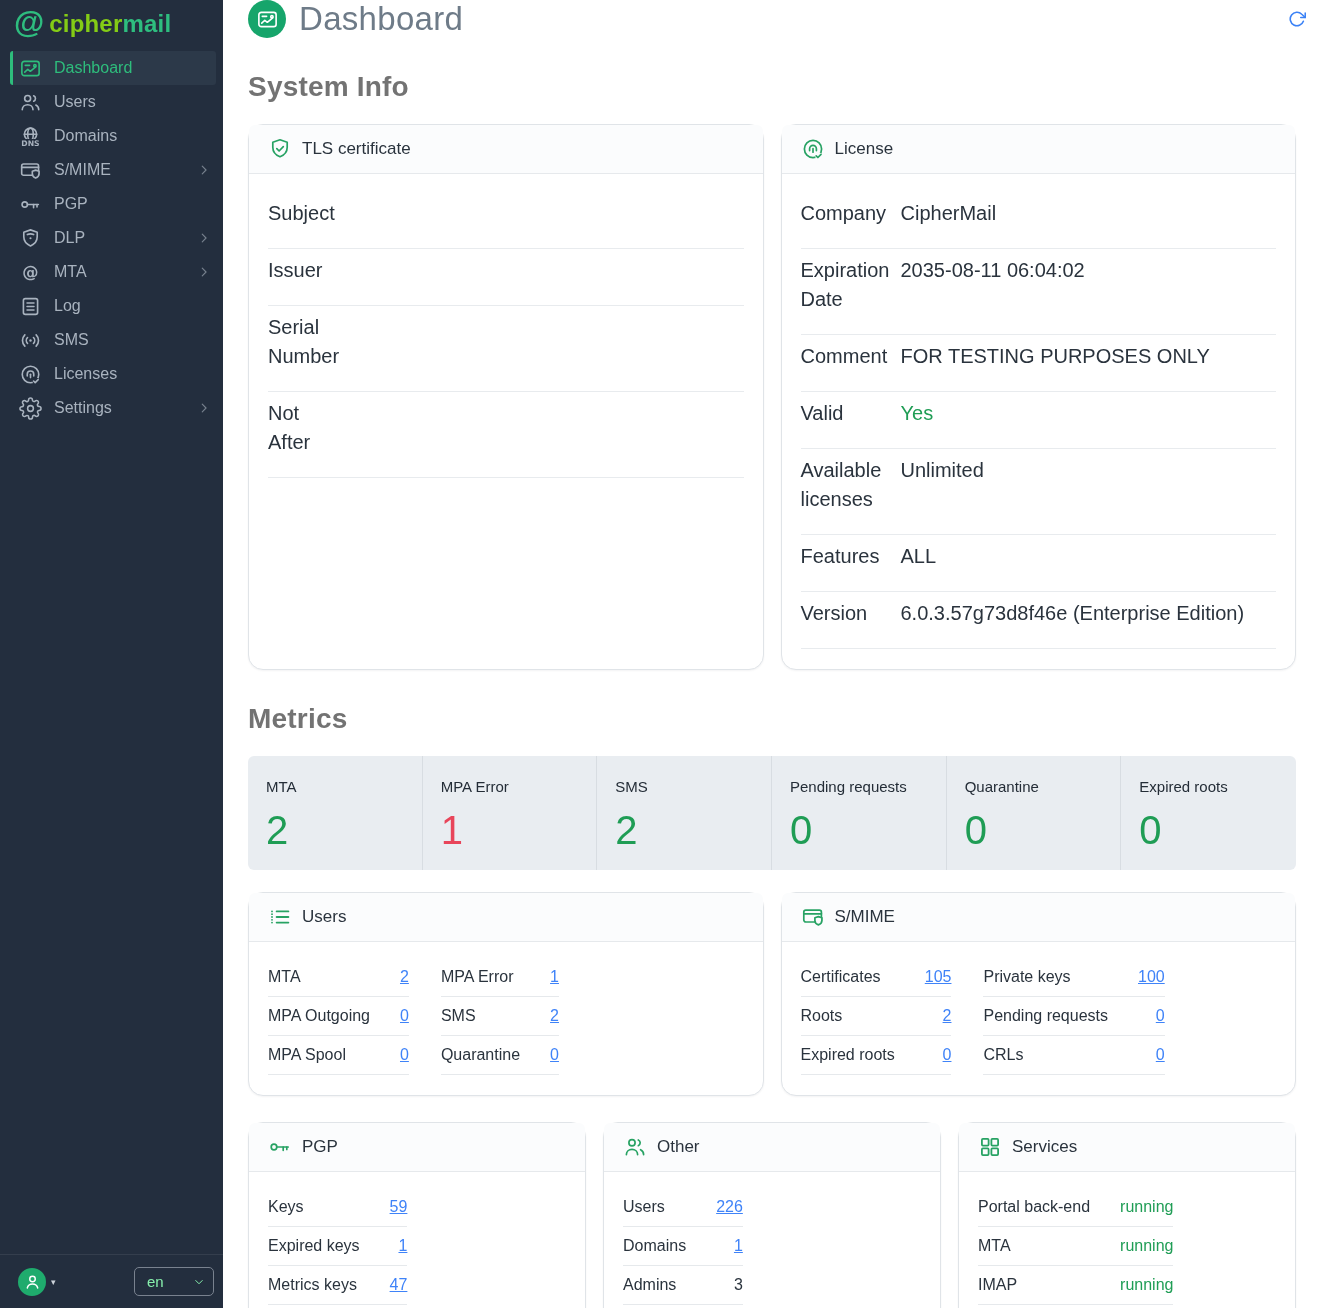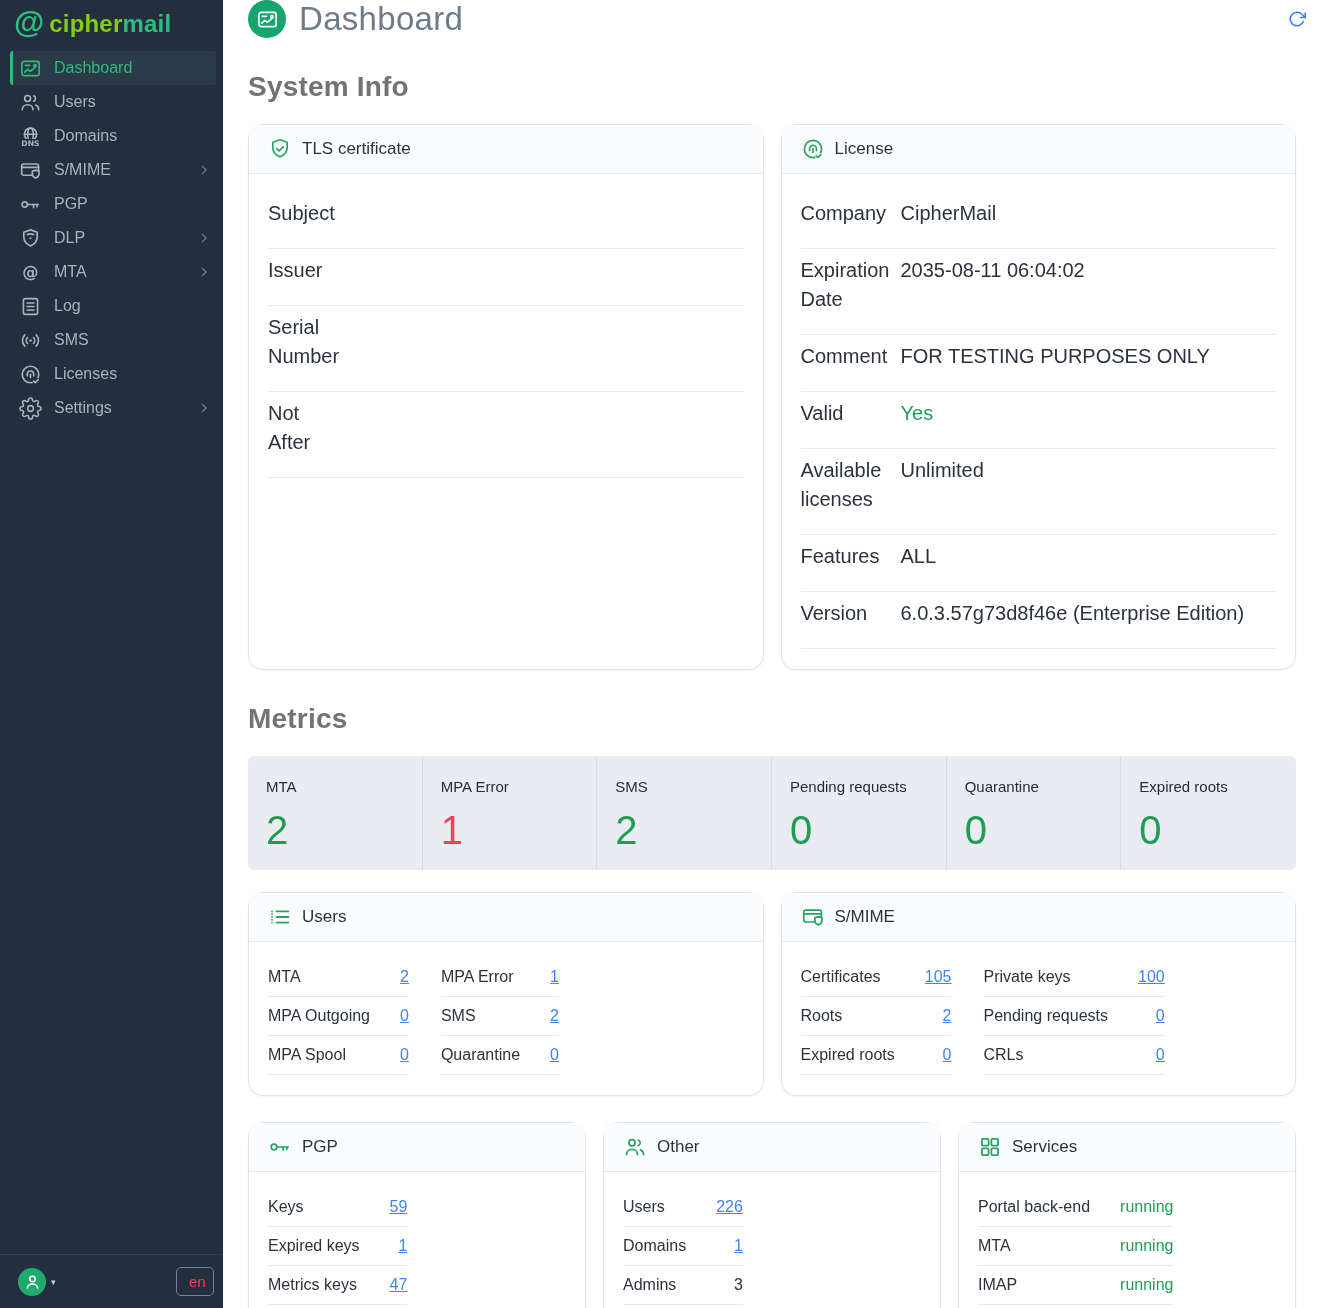--- a/index.html
+++ b/index.html
@@ -45,22 +45,22 @@
     display: flex; align-items: center; justify-content: space-between;
   }
   .avatar-wrap { display: flex; align-items: center; gap: 5px; cursor: pointer; }
   .avatar {
     width: 28px; height: 28px; border-radius: 50%; background: #1fab6d;
     display: flex; align-items: center; justify-content: center;
   }
   .avatar svg { width: 19px; height: 19px; }
   .caret { color: #cdd3da; font-size: 9px; }
   .lang-select {
-    width: 38px; height: 29px; border: 1.5px solid #79828f; border-radius: 5px;
-    color: #ef4444; font-size: 15px; cursor: pointer;
+    width: 80px; height: 29px; border: 1.5px solid #79828f; border-radius: 5px;
+    color: #86efac; font-size: 15px; cursor: pointer;
     display: flex; align-items: center; justify-content: space-between; padding: 0 8px 0 12px;
   }
   .lang-select svg { width: 12px; height: 12px; }
 
   
   .main { flex: 1; display: flex; flex-direction: column; background: #fff; }
   .page-header { height: 62px; display: flex; align-items: center; padding: 0 31px 0 25px; }
   .header-badge {
     width: 38px; height: 38px; border-radius: 50%; background: #16a56b;
     display: flex; align-items: center; justify-content: center; margin-right: 13px; flex-shrink: 0;

